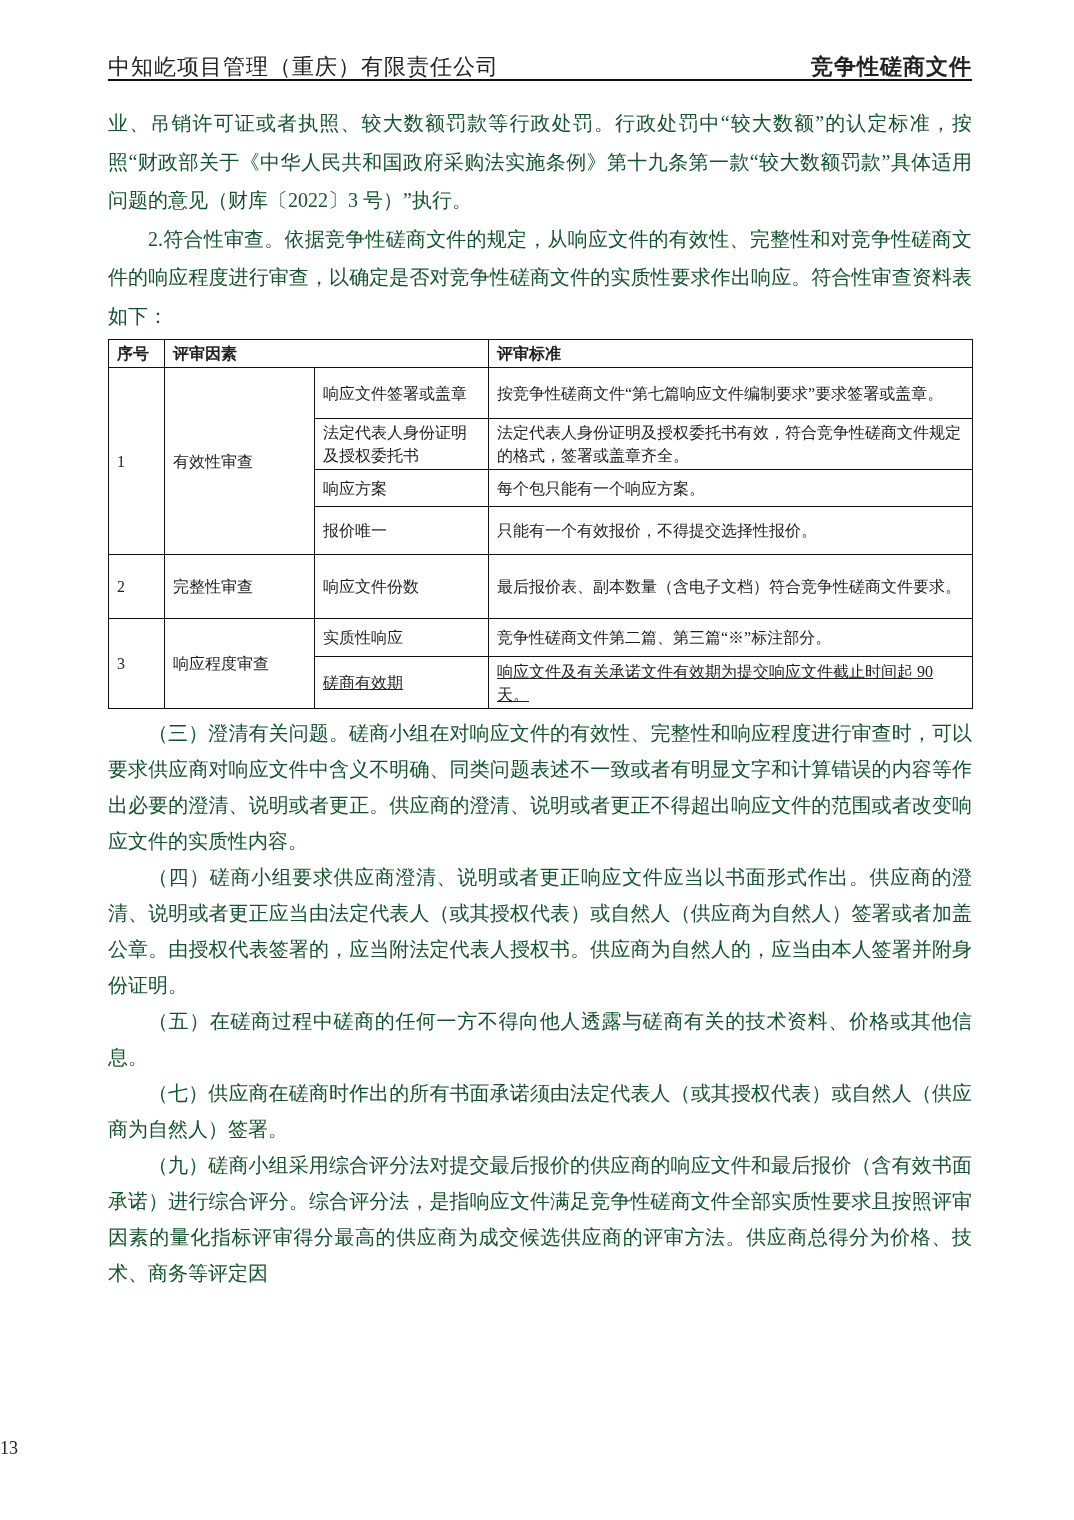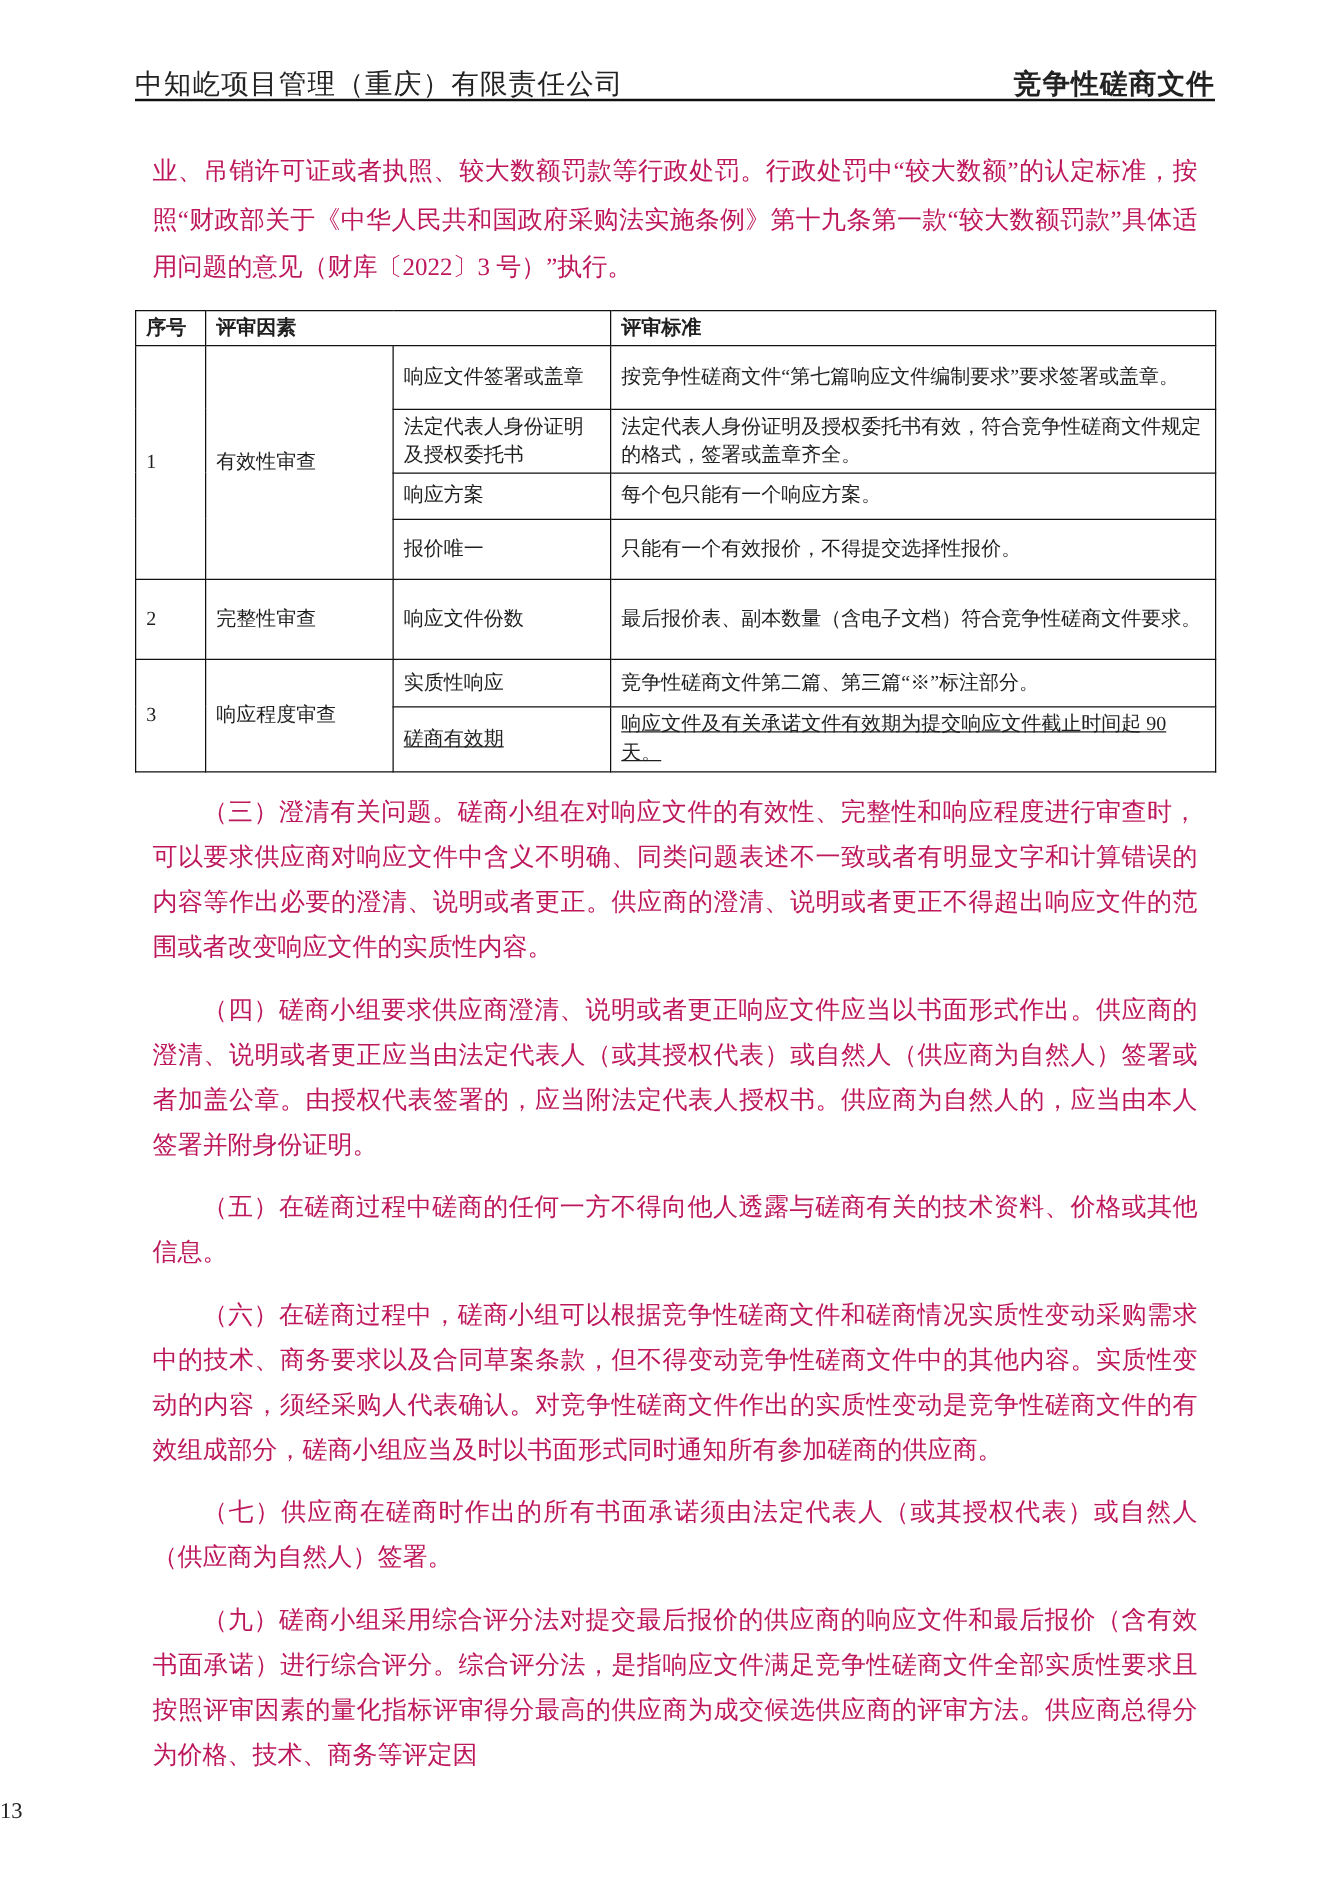--- a/index.html
+++ b/index.html
@@ -18,26 +18,26 @@
   }
   .page-header .doc-type{font-weight:bold;}
   .header-rule{
     position:absolute;left:108px;top:79px;width:864px;
     border-top:2.5px solid #111;height:0;
   }
   .content{
     position:absolute;left:108px;top:104px;width:864px;
   }
   p.body-p{
-    margin:14px;
+    margin:0;
     font-size:20px;
     line-height:38.5px;
     text-align:justify;
     text-justify:inter-ideograph;
-    color:#be185d;
+    color:#14532d;
   }
   p.body-p.indent{text-indent:2em;}
   .after-table p.body-p{line-height:36px;}
   table.review-table{
     border-collapse:collapse;
     table-layout:fixed;
     width:864px;
     margin:4px 0 6px 0;
     font-size:16px;
     line-height:23px;
@@ -76,20 +76,21 @@
   <div class="page-header">
     <span>中知屹项目管理（重庆）有限责任公司</span>
     <span class="doc-type">竞争性磋商文件</span>
   </div>
   <div class="header-rule"></div>
 
   <div class="content">
 
     <div id="paras-before" class="before-table">
         <p class="body-p">业、吊销许可证或者执照、较大数额罚款等行政处罚。行政处罚中“较大数额”的认定标准，按照“财政部关于《中华人民共和国政府采购法实施条例》第十九条第一款“较大数额罚款”具体适用问题的意见（财库〔2022〕3 号）”执行。</p>
+        <p class="body-p indent">2.符合性审查。依据竞争性磋商文件的规定，从响应文件的有效性、完整性和对竞争性磋商文件的响应程度进行审查，以确定是否对竞争性磋商文件的实质性要求作出响应。符合性审查资料表如下：</p>
       </div>
 
     <table class="review-table">
       <colgroup>
         <col style="width:56px">
         <col style="width:150px">
         <col style="width:174px">
         <col style="width:484px">
       </colgroup>
       <thead>
@@ -134,21 +135,20 @@
             <td class="col-item">磋商有效期</td>
             <td class="col-standard">响应文件及有关承诺文件有效期为提交响应文件截止时间起 90 天。</td>
           </tr>
         </tbody>
     </table>
 
     <div id="paras-after" class="after-table">
         <p class="body-p indent">（三）澄清有关问题。磋商小组在对响应文件的有效性、完整性和响应程度进行审查时，可以要求供应商对响应文件中含义不明确、同类问题表述不一致或者有明显文字和计算错误的内容等作出必要的澄清、说明或者更正。供应商的澄清、说明或者更正不得超出响应文件的范围或者改变响应文件的实质性内容。</p>
         <p class="body-p indent">（四）磋商小组要求供应商澄清、说明或者更正响应文件应当以书面形式作出。供应商的澄清、说明或者更正应当由法定代表人（或其授权代表）或自然人（供应商为自然人）签署或者加盖公章。由授权代表签署的，应当附法定代表人授权书。供应商为自然人的，应当由本人签署并附身份证明。</p>
         <p class="body-p indent">（五）在磋商过程中磋商的任何一方不得向他人透露与磋商有关的技术资料、价格或其他信息。</p>
-        <p class="body-p indent">（六）在磋商过程中，磋商小组可以根据竞争性磋商文件和磋商情况实质性变动采购需求中的技术、商务要求以及合同草案条款，但不得变动竞争性磋商文件中的其他内容。实质性变动的内容，须经采购人代表确认。对竞争性磋商文件作出的实质性变动是竞争性磋商文件的有效组成部分，磋商小组应当及时以书面形式同时通知所有参加磋商的供应商。</p>
         <p class="body-p indent">（七）供应商在磋商时作出的所有书面承诺须由法定代表人（或其授权代表）或自然人（供应商为自然人）签署。</p>
         <p class="body-p indent">（九）磋商小组采用综合评分法对提交最后报价的供应商的响应文件和最后报价（含有效书面承诺）进行综合评分。综合评分法，是指响应文件满足竞争性磋商文件全部实质性要求且按照评审因素的量化指标评审得分最高的供应商为成交候选供应商的评审方法。供应商总得分为价格、技术、商务等评定因</p>
       </div>
 
   </div>
 
   <div class="page-footer">
     <span>13</span>
   </div>
 

